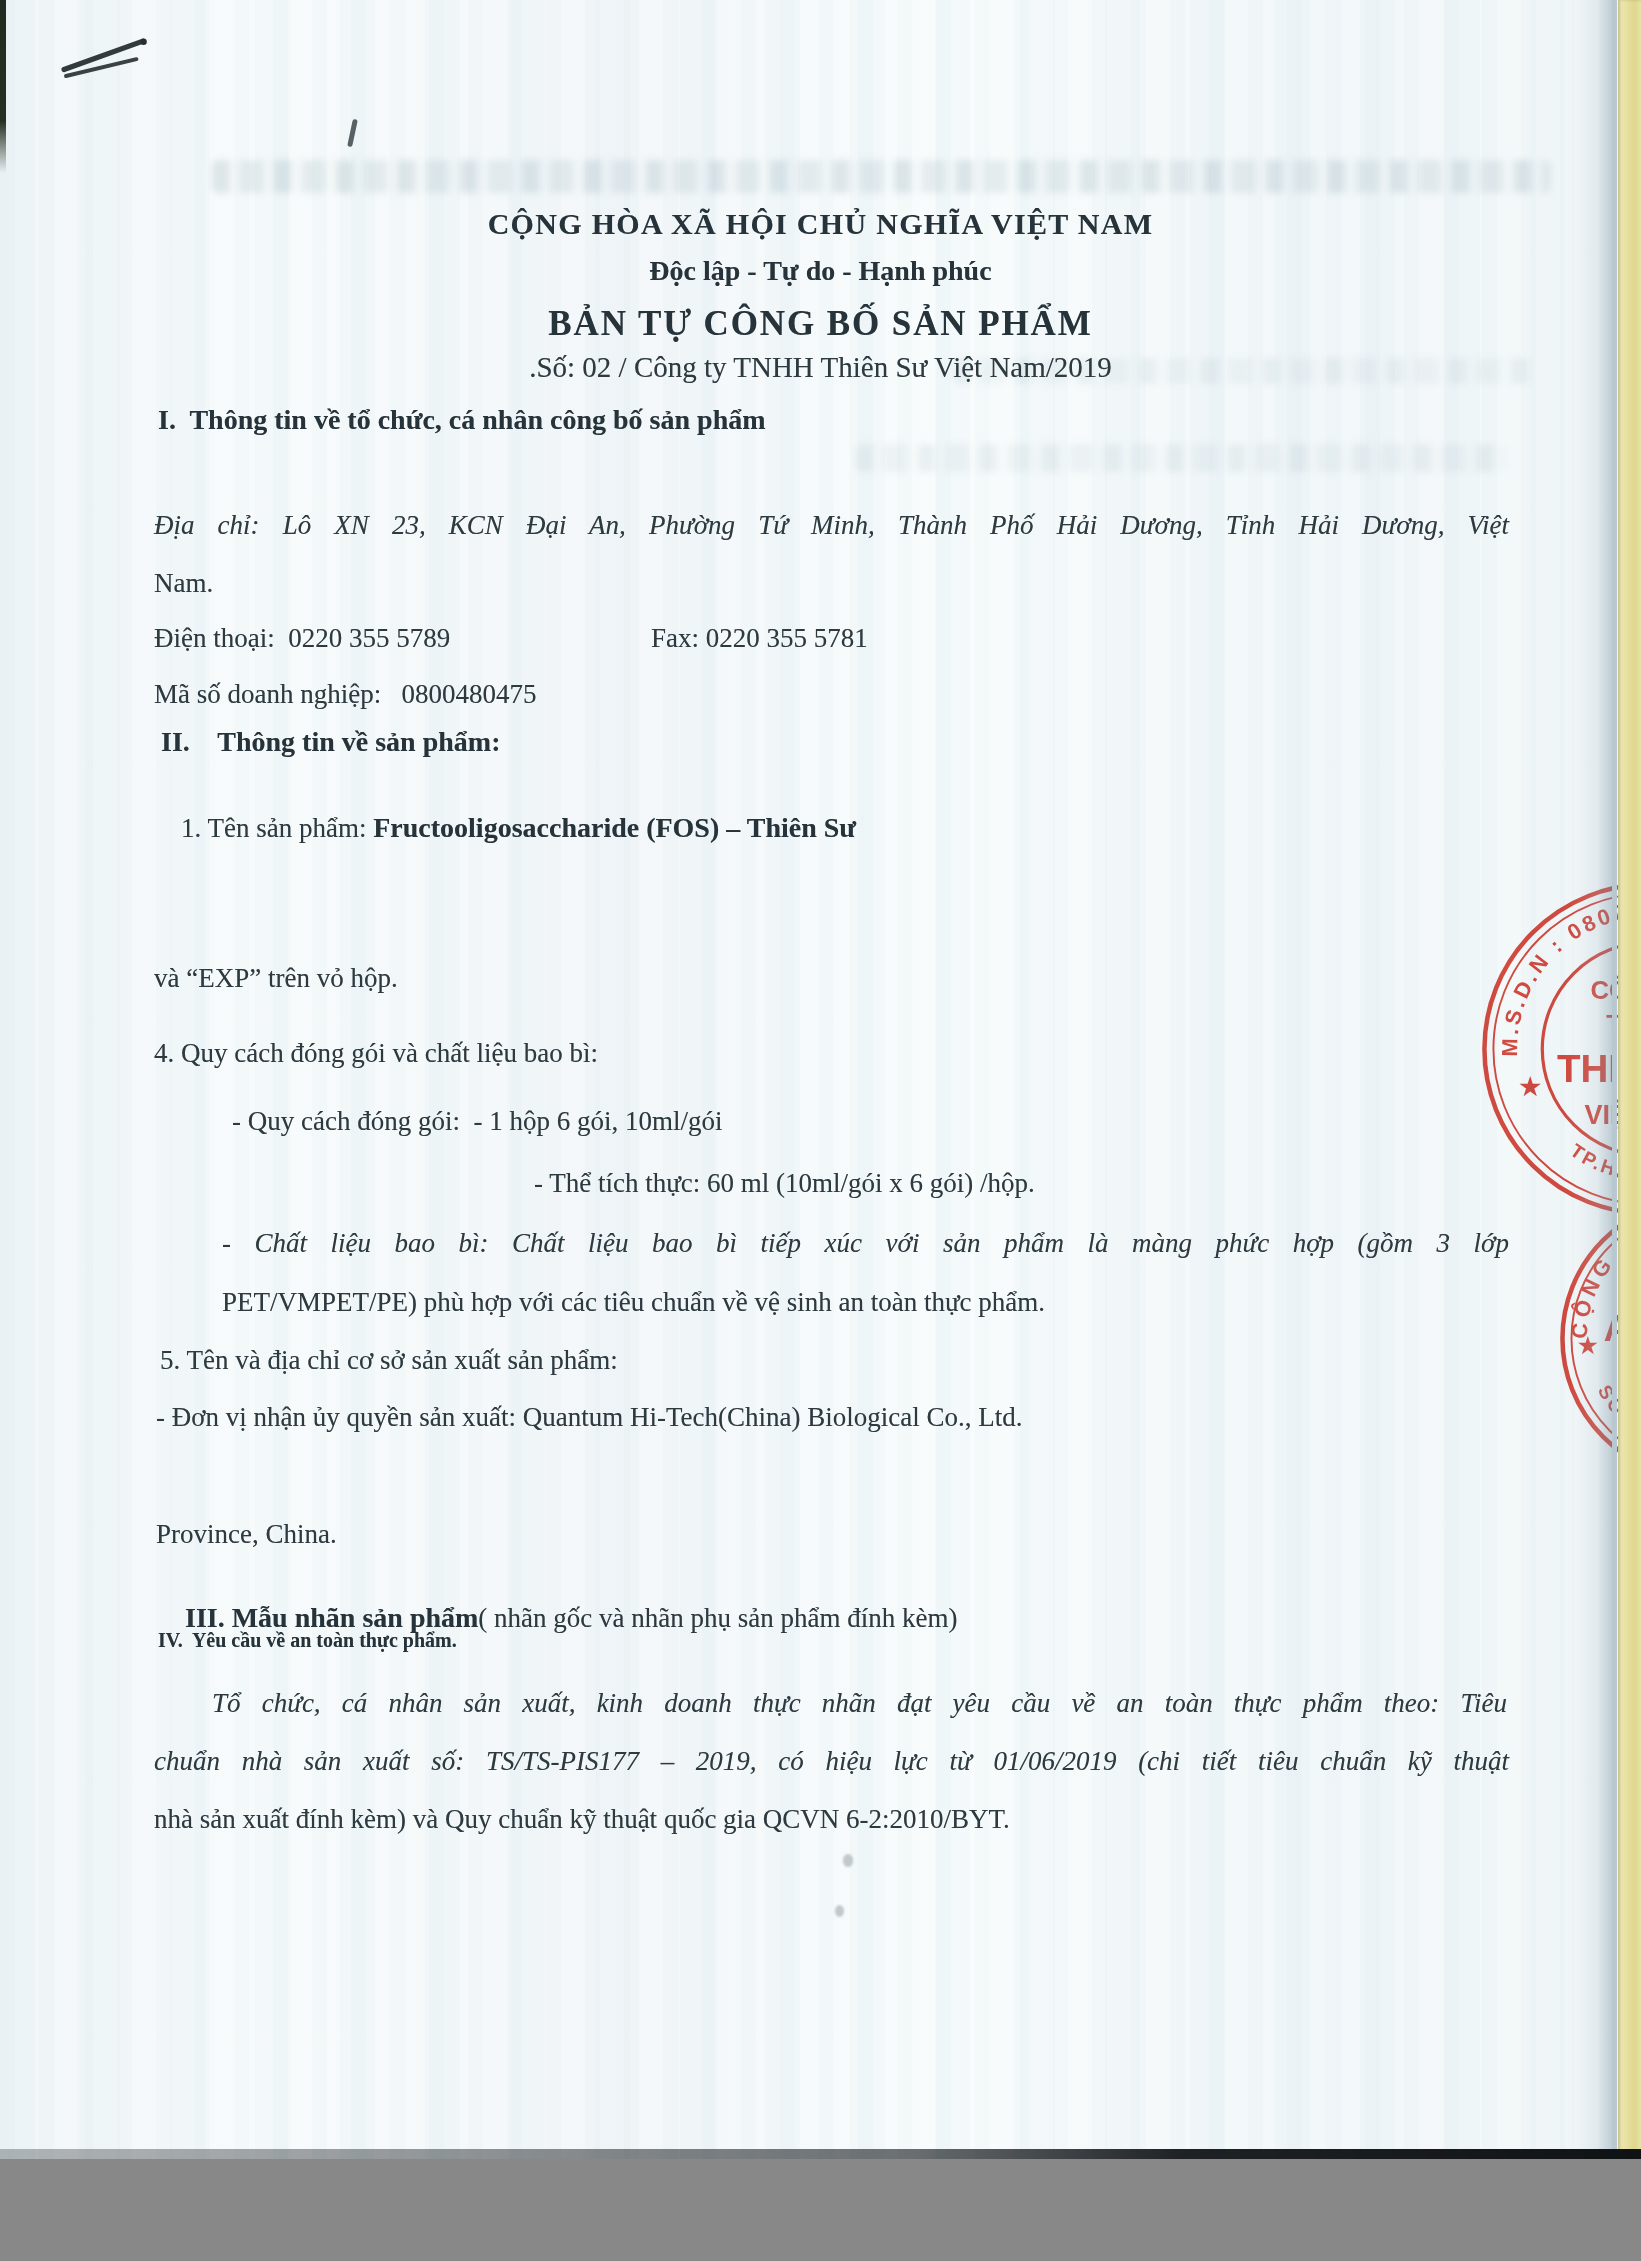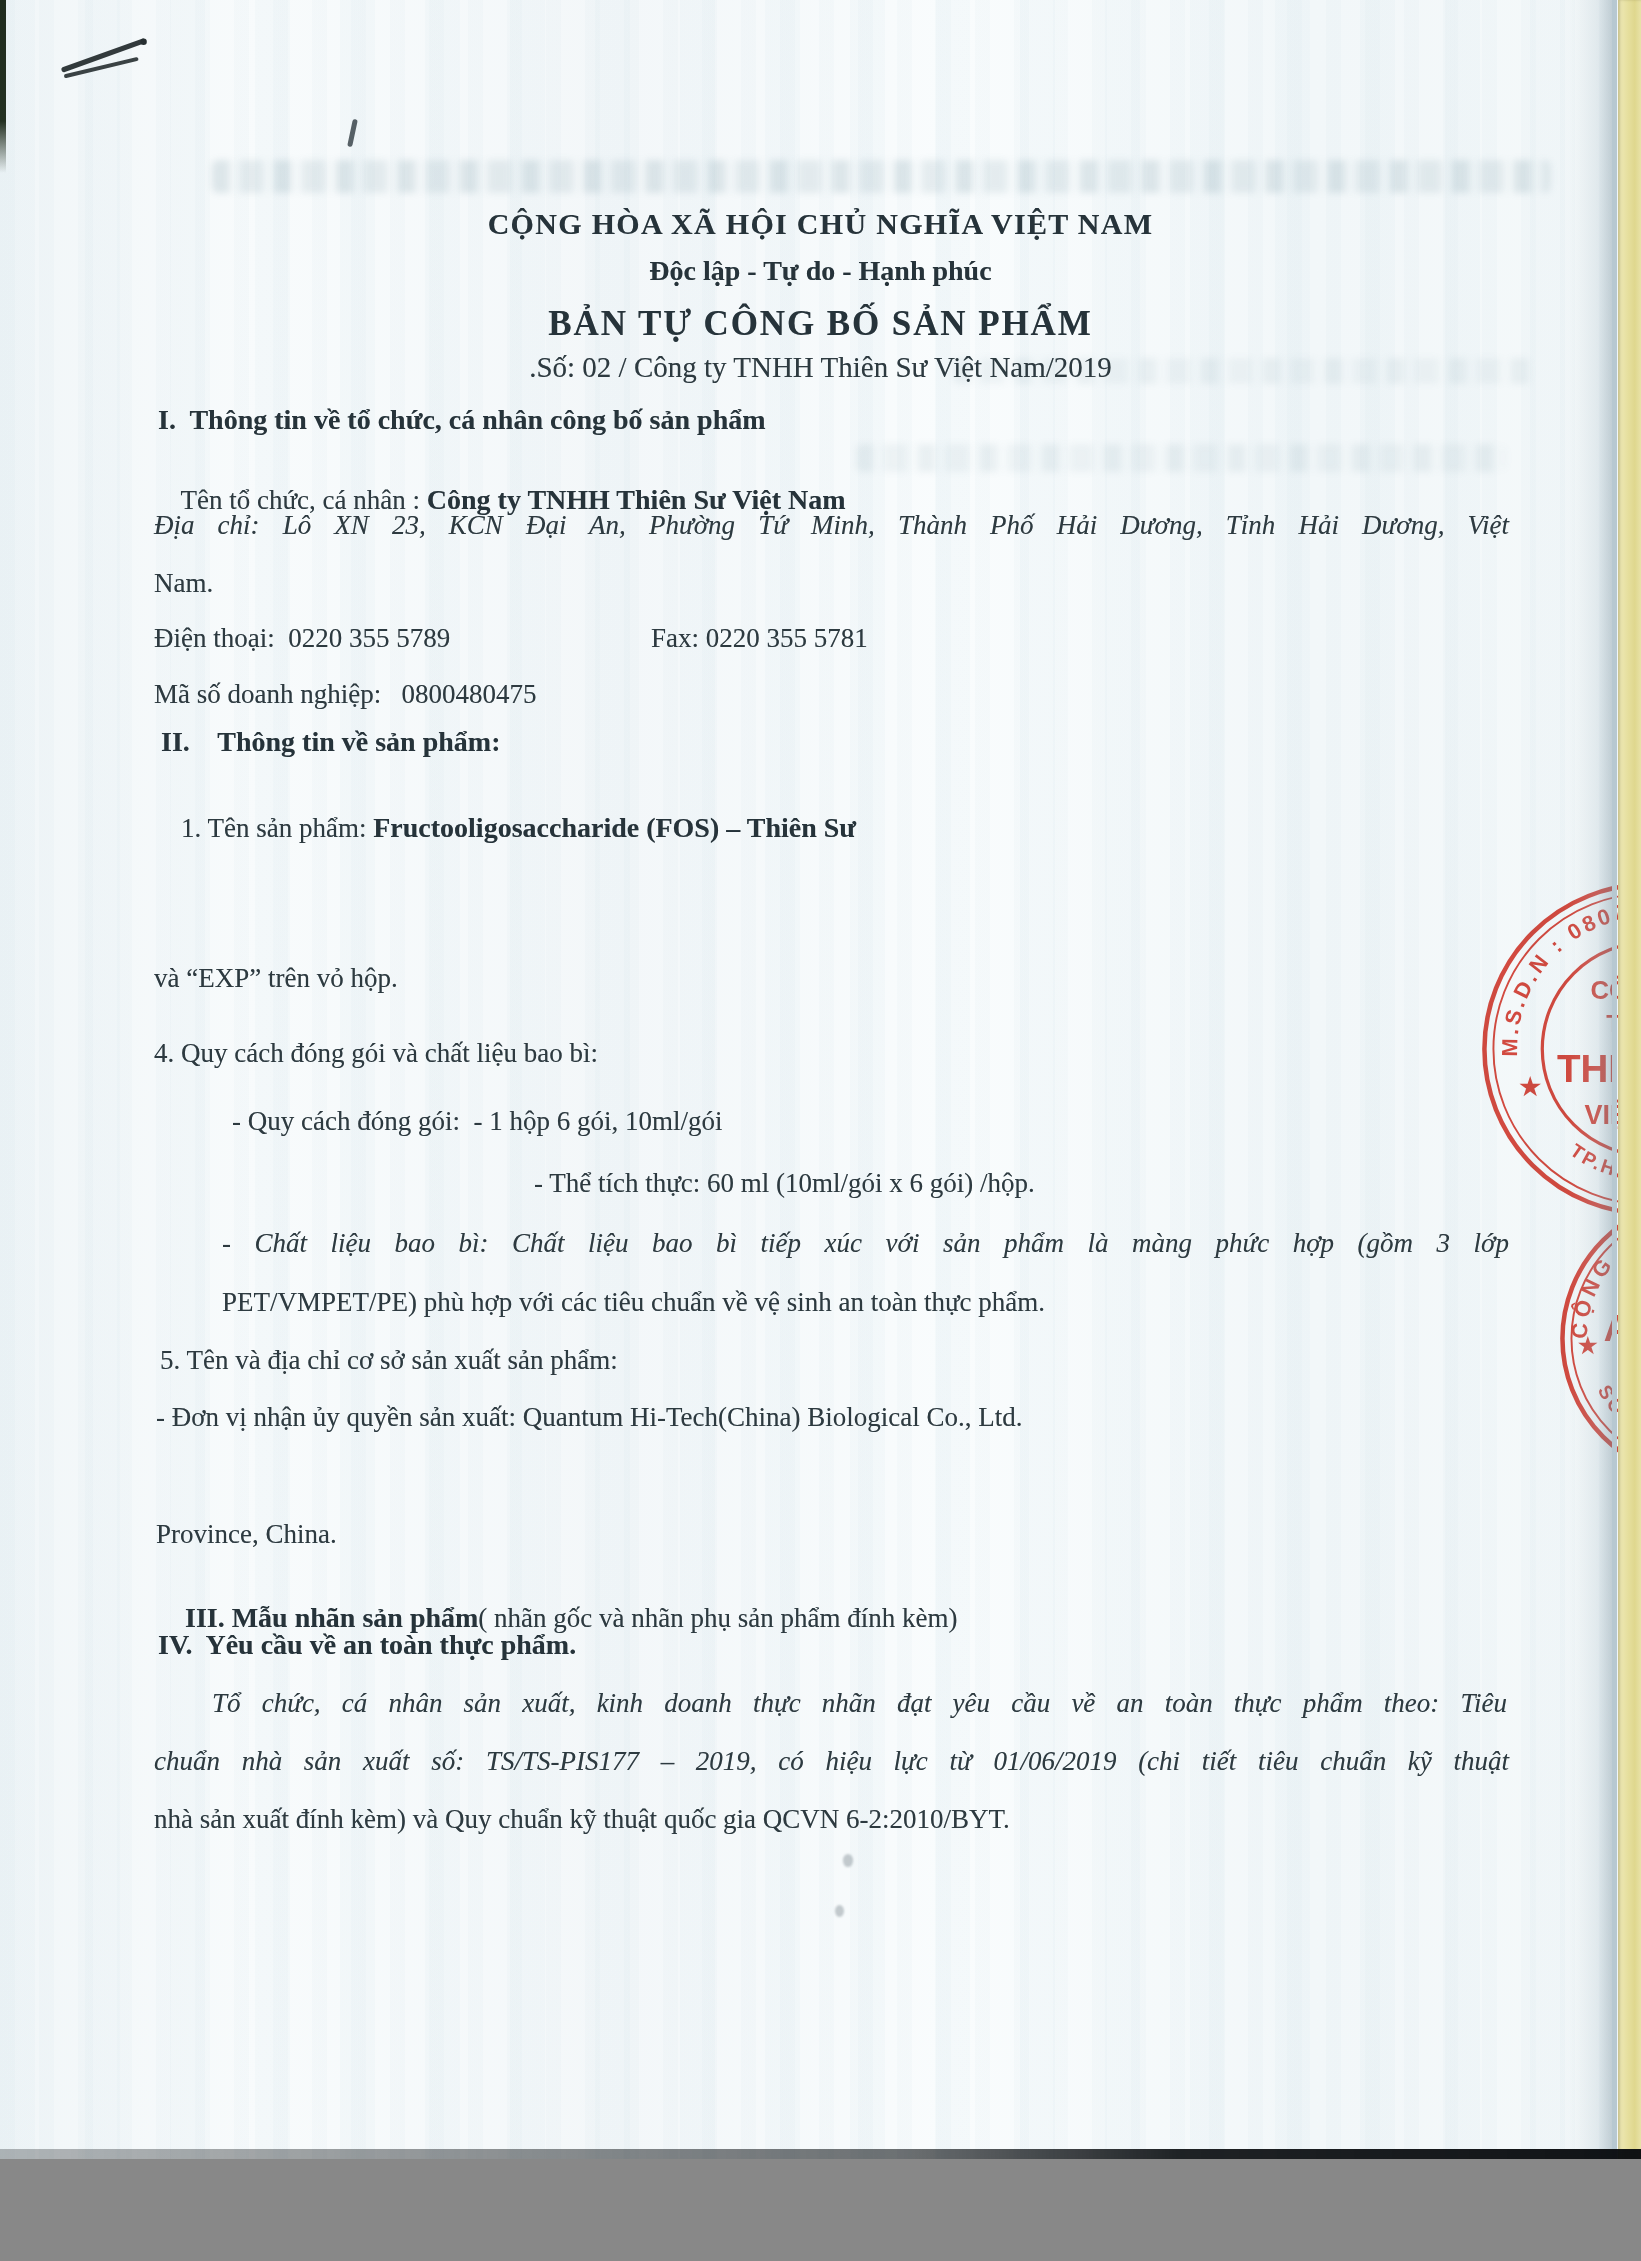--- a/index.html
+++ b/index.html
@@ -72,23 +72,20 @@
     <circle cx="137" cy="15" r="5" fill="#272f31"></circle>
   </svg>
 
   <div class="ln ctr b" style="top:207px;font-size:30px;letter-spacing:1.3px;">CỘNG HÒA XÃ HỘI CHỦ NGHĨA VIỆT NAM</div>
   <div class="ln ctr b" style="top:255px;font-size:28px;">Độc lập - Tự do - Hạnh phúc</div>
   <div class="ln ctr b" style="top:304px;font-size:35px;letter-spacing:1.9px;">BẢN TỰ CÔNG BỐ SẢN PHẨM</div>
   <div class="ln ctr" style="top:351px;font-size:29px;">.Số: 02 / Công ty TNHH Thiên Sư Việt Nam/2019</div>
 
   <div class="ln b" style="left:158px;top:404px;font-size:28px;">I.  Thông tin về tổ chức, cá nhân công bố sản phẩm</div>
 
-  <div class="ln" style="left:154px;top:453px;">
-    <span>Tên tổ chức, cá nhân : </span><span class="b" style="font-size:28px;">Công ty TNHH Thiên Sư Việt Nam</span>
-  </div>
 
   <div class="ln just" style="left:154px;top:510px;width:1355px;">Địa chỉ: Lô XN 23, KCN Đại An, Phường Tứ Minh, Thành Phố Hải Dương, Tỉnh Hải Dương, Việt</div>
   <div class="ln" style="left:154px;top:568px;">Nam.</div>
 
   <div class="ln" style="left:154px;top:623px;">Điện thoại:  0220 355 5789</div>
   <div class="ln" style="left:651px;top:623px;">Fax: 0220 355 5781</div>
 
   <div class="ln" style="left:154px;top:679px;">Mã số doanh nghiệp:   0800480475</div>
 
   <div class="ln b" style="left:161px;top:726px;font-size:28px;">II.    Thông tin về sản phẩm:</div>
@@ -107,21 +104,21 @@
   <div class="ln" style="left:222px;top:1287px;">PET/VMPET/PE) phù hợp với các tiêu chuẩn về vệ sinh an toàn thực phẩm.</div>
 
   <div class="ln" style="left:160px;top:1345px;">5. Tên và địa chỉ cơ sở sản xuất sản phẩm:</div>
   <div class="ln" style="left:156px;top:1402px;">- Đơn vị nhận ủy quyền sản xuất: Quantum Hi-Tech(China) Biological Co., Ltd.</div>
   <div class="ln" style="left:156px;top:1519px;">Province, China.</div>
 
   <div class="ln" style="left:158px;top:1571px;">
     <span class="b" style="font-size:28px;">III. Mẫu nhãn sản phẩm</span><span>( nhãn gốc và nhãn phụ sản phẩm đính kèm)</span>
   </div>
 
-  <div class="ln b" style="left:158px;top:1629px;font-size:28px;">IV.  Yêu cầu về an toàn thực phẩm.</div>
+  <div class="ln b" style="left:158px;top:1629px;font-size:20px;">IV.  Yêu cầu về an toàn thực phẩm.</div>
   <div class="ln just" style="left:212px;top:1688px;width:1295px;">Tổ chức, cá nhân sản xuất, kinh doanh thực nhãn đạt yêu cầu về an toàn thực phẩm theo: Tiêu</div>
   <div class="ln just" style="left:154px;top:1746px;width:1355px;">chuẩn nhà sản xuất số: TS/TS-PIS177 – 2019, có hiệu lực từ 01/06/2019 (chi tiết tiêu chuẩn kỹ thuật</div>
   <div class="ln" style="left:154px;top:1804px;">nhà sản xuất đính kèm) và Quy chuẩn kỹ thuật quốc gia QCVN 6-2:2010/BYT.</div>
 
   <svg class="stamp" style="left:1469px;top:869px;" width="360" height="360" viewBox="0 0 560 560">
     <defs>
       <path id="s1top" d="M 75.8 297.9 A 205 205 0 1 1 484.2 297.9" fill="none"></path>
       <path id="s1bot" d="M 112 397.6 A 205 205 0 0 0 448 397.6" fill="none"></path>
     </defs>
     <circle class="ringline" cx="280" cy="280" r="256" stroke-width="7"></circle>

